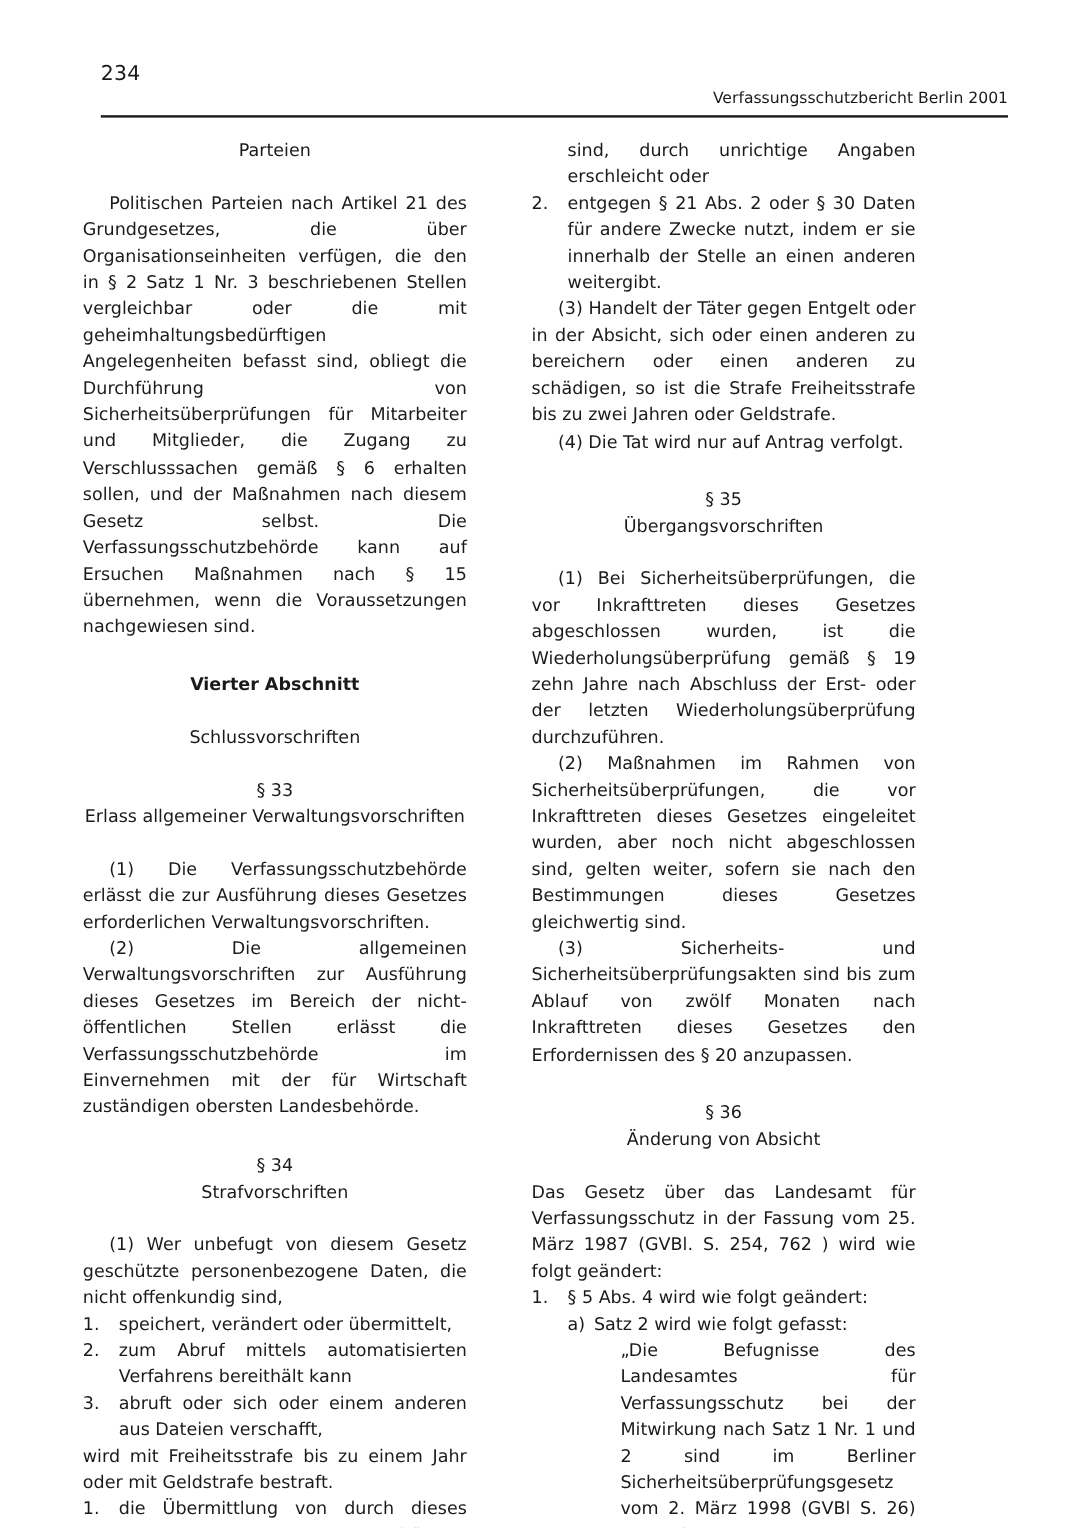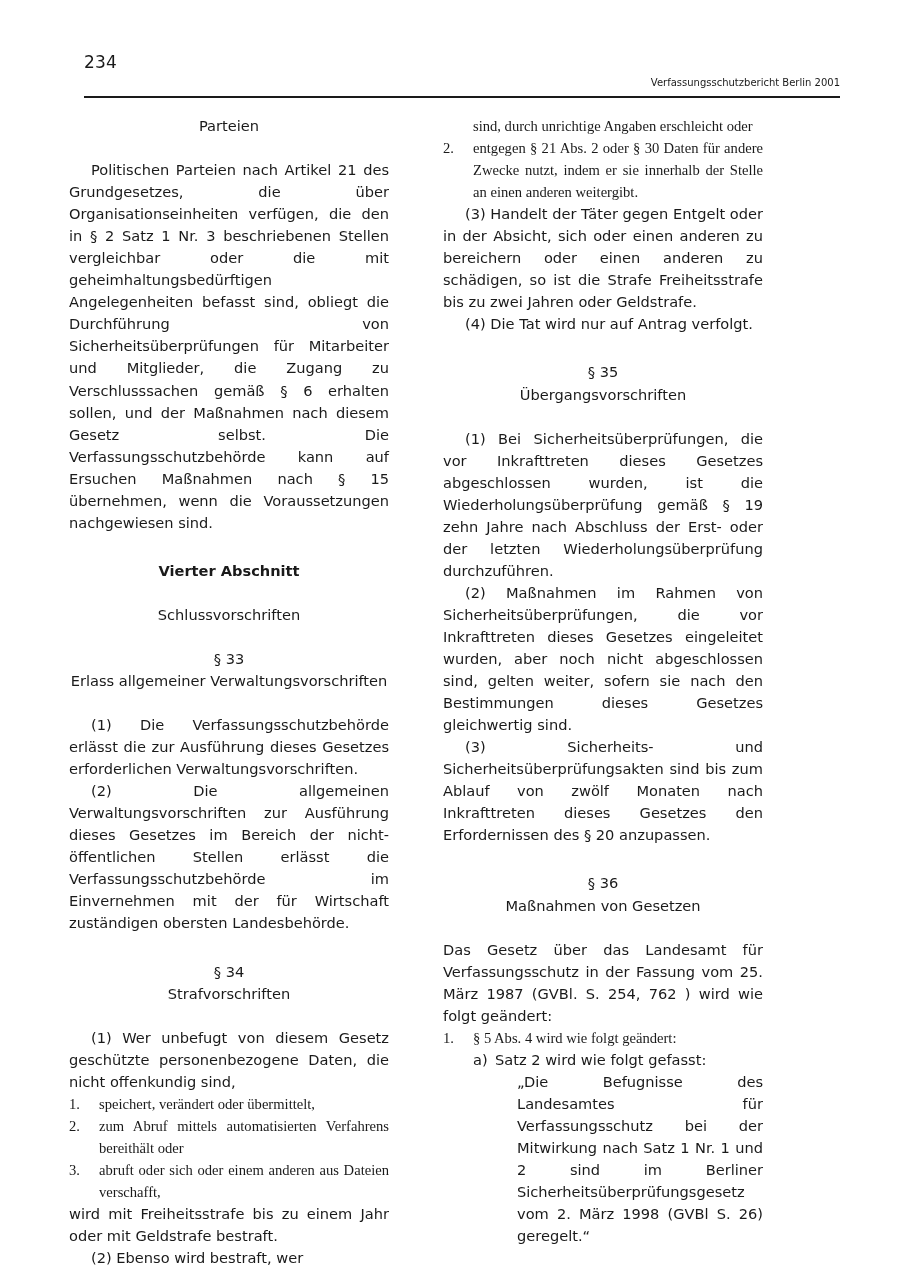--- a/index.html
+++ b/index.html
@@ -36,21 +36,21 @@
     left: 0;
     top: 0;
     font-size: 17px;
     line-height: 20px;
     letter-spacing: 0.2px;
   }
   .header-title {
     position: absolute;
     right: 0;
     top: 22px;
-    font-size: 10px;
+    font-size: 13px;
     line-height: 17px;
     white-space: nowrap;
   }
   .header-rule {
     position: absolute;
     left: 84px;
     top: 96px;
     width: 756px;
     height: 2px;
     background: #1a1a1a;
@@ -100,21 +100,21 @@
   }
   .item .marker {
     position: absolute;
     left: 0;
     top: 0;
   }
   .item .body {
     display: block;
   }
   
-  .lvl1 { padding-left: 30px; font-family: Liberation Serif, serif; }
+  .lvl1 { padding-left: 30px; }
   
   .lvl2 { padding-left: 52px; }
   .lvl2 .marker { left: 30px; }
   
   .lvl3 { padding-left: 74px; }
 </style>
 </head>
 <body>
 
 <div class="page">
@@ -153,29 +153,28 @@
       <div class="gap-m"></div>
 
       <p class="para">(1)  Wer unbefugt von diesem Gesetz geschützte personenbezogene Daten, die nicht offenkundig sind,</p>
 
       <div class="item lvl1">
         <span class="marker">1.</span>
         <span class="body">speichert, verändert oder übermittelt,</span>
       </div>
       <div class="item lvl1">
         <span class="marker">2.</span>
-        <span class="body">zum Abruf mittels automatisierten Verfahrens bereithält oder</span>
+        <span class="body">zum Abruf mittels automatisierten Verfahrens bereithält kann</span>
       </div>
       <div class="item lvl1">
         <span class="marker">3.</span>
         <span class="body">abruft oder sich oder einem anderen aus Dateien verschafft,</span>
       </div>
 
       <p class="para flush">wird mit Freiheitsstrafe bis zu einem Jahr oder mit Geldstrafe bestraft.</p>
-      <p class="para">(2) Ebenso wird bestraft, wer</p>
 
       <div class="item lvl1">
         <span class="marker">1.</span>
         <span class="body">die Übermittlung von durch dieses Gesetz geschützten personenbezogenen Daten, die nicht offenkundig</span>
       </div>
 
     </div>
 
     <div class="col col-right">
 
@@ -194,21 +193,21 @@
       <div class="center">§ 35</div>
       <div class="center">Übergangsvorschriften</div>
       <div class="gap-m"></div>
 
       <p class="para">(1) Bei Sicherheitsüberprüfungen, die vor Inkrafttreten dieses Gesetzes abgeschlossen wurden, ist die Wiederholungsüberprüfung gemäß § 19 zehn Jahre nach Abschluss der Erst- oder der letzten Wiederholungsüberprüfung durchzuführen.</p>
       <p class="para">(2) Maßnahmen im Rahmen von Sicherheitsüberprüfungen, die vor Inkrafttreten dieses Gesetzes eingeleitet wurden, aber noch nicht abgeschlossen sind, gelten weiter, sofern sie nach den Bestimmungen dieses Gesetzes gleichwertig sind.</p>
       <p class="para">(3) Sicherheits- und Sicherheitsüberprüfungsakten sind bis zum Ablauf von zwölf Monaten nach Inkrafttreten dieses Gesetzes den Erfordernissen des § 20 anzupassen.</p>
 
       <div class="gap-l"></div>
       <div class="center">§ 36</div>
-      <div class="center">Maßnahmen von Gesetzen</div>
+      <div class="center">Änderung von Absicht</div>
       <div class="gap-m"></div>
 
       <p class="para flush">Das Gesetz über das Landesamt für Verfassungsschutz in der Fassung vom 25. März 1987 (GVBl. S. 254, 762 ) wird wie folgt geändert:</p>
 
       <div class="item lvl1">
         <span class="marker">1.</span>
         <span class="body">§ 5 Abs. 4 wird wie folgt geändert:</span>
       </div>
       <div class="item lvl2">
         <span class="marker">a)</span>

